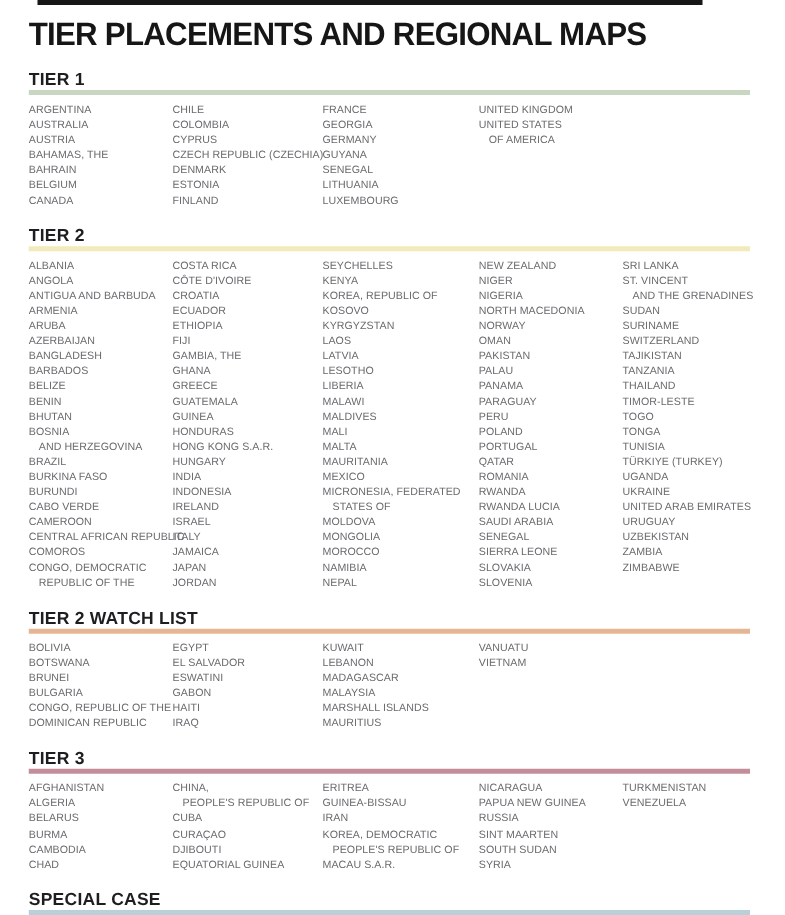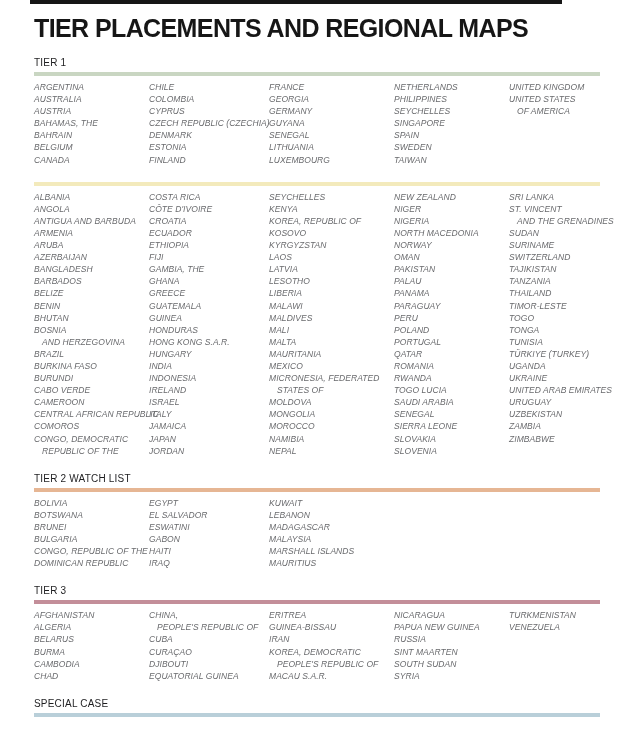--- a/index.html
+++ b/index.html
@@ -5,40 +5,39 @@
   html,body{margin:0;padding:0;background:#ffffff;}
   body{
     width:628px;height:732px;position:relative;overflow:hidden;
     font-family:"Liberation Sans","DejaVu Sans",sans-serif;
     -webkit-font-smoothing:antialiased;
   }
   .top-bar{
     position:absolute;top:0;left:30px;width:532px;height:4px;background:#161616;
   }
   .page{
-    padding:8px 28px 0 34px;
+    padding:8px 28px 0 23px;
   }
   .page-title{
     margin:0;padding-top:6px;
     font-size:25px;line-height:27px;font-weight:bold;
     letter-spacing:-0.6px;color:#161616;
     transform:scaleY(1.04);transform-origin:left top;
     white-space:nowrap;
   }
   .tier-section{margin-top:16px;}
   .sec-heading{
-    margin:0;font-size:10px;line-height:12px;font-weight:normal;
+    margin:0;font-size:14px;line-height:12px;font-weight:bold;
     letter-spacing:0.2px;color:var(--heading,#1e1e20);
   }
   .sec-bar{height:4px;margin-top:3px;width:100%;}
   .cols{
     margin-top:5px;
     display:grid;
     grid-template-columns:115px 120px 125px 115px 1fr;
-    font-style:italic;
   }
   .country{
     font-size:8.5px;line-height:12.1px;
     letter-spacing:0.05px;
     color:var(--country,#696a6d);
     white-space:nowrap;
   }
   .country.indent{padding-left:8px;}
 </style>
 </head>
@@ -74,36 +73,28 @@
           <div class="col">
             <div class="country">FRANCE</div>
             <div class="country">GEORGIA</div>
             <div class="country">GERMANY</div>
             <div class="country">GUYANA</div>
             <div class="country">SENEGAL</div>
             <div class="country">LITHUANIA</div>
             <div class="country">LUXEMBOURG</div>
           </div>
           <div class="col">
-            <div class="country">NETHERLANDS</div>
-            <div class="country">PHILIPPINES</div>
-            <div class="country">SEYCHELLES</div>
-            <div class="country">SINGAPORE</div>
-            <div class="country">SPAIN</div>
-            <div class="country">SWEDEN</div>
-            <div class="country">TAIWAN</div>
-          </div>
-          <div class="col">
             <div class="country">UNITED KINGDOM</div>
             <div class="country">UNITED STATES</div>
             <div class="country indent">OF AMERICA</div>
           </div>
         </div>
       </section>
       <section class="tier-section">
+        <h2 class="sec-heading">TIER 2</h2>
         <div class="sec-bar" style="background: rgb(243, 234, 188);"></div>
         <div class="cols">
           <div class="col">
             <div class="country">ALBANIA</div>
             <div class="country">ANGOLA</div>
             <div class="country">ANTIGUA AND BARBUDA</div>
             <div class="country">ARMENIA</div>
             <div class="country">ARUBA</div>
             <div class="country">AZERBAIJAN</div>
             <div class="country">BANGLADESH</div>
@@ -181,21 +172,21 @@
             <div class="country">PAKISTAN</div>
             <div class="country">PALAU</div>
             <div class="country">PANAMA</div>
             <div class="country">PARAGUAY</div>
             <div class="country">PERU</div>
             <div class="country">POLAND</div>
             <div class="country">PORTUGAL</div>
             <div class="country">QATAR</div>
             <div class="country">ROMANIA</div>
             <div class="country">RWANDA</div>
-            <div class="country">TOGO LUCIA</div>
+            <div class="country">RWANDA LUCIA</div>
             <div class="country">SAUDI ARABIA</div>
             <div class="country">SENEGAL</div>
             <div class="country">SIERRA LEONE</div>
             <div class="country">SLOVAKIA</div>
             <div class="country">SLOVENIA</div>
           </div>
           <div class="col">
             <div class="country">SRI LANKA</div>
             <div class="country">ST. VINCENT</div>
             <div class="country indent">AND THE GRENADINES</div>
@@ -241,20 +232,24 @@
             <div class="country">IRAQ</div>
           </div>
           <div class="col">
             <div class="country">KUWAIT</div>
             <div class="country">LEBANON</div>
             <div class="country">MADAGASCAR</div>
             <div class="country">MALAYSIA</div>
             <div class="country">MARSHALL ISLANDS</div>
             <div class="country">MAURITIUS</div>
           </div>
+          <div class="col">
+            <div class="country">VANUATU</div>
+            <div class="country">VIETNAM</div>
+          </div>
         </div>
       </section>
       <section class="tier-section">
         <h2 class="sec-heading">TIER 3</h2>
         <div class="sec-bar" style="background: rgb(195, 142, 153);"></div>
         <div class="cols">
           <div class="col">
             <div class="country">AFGHANISTAN</div>
             <div class="country">ALGERIA</div>
             <div class="country">BELARUS</div>

